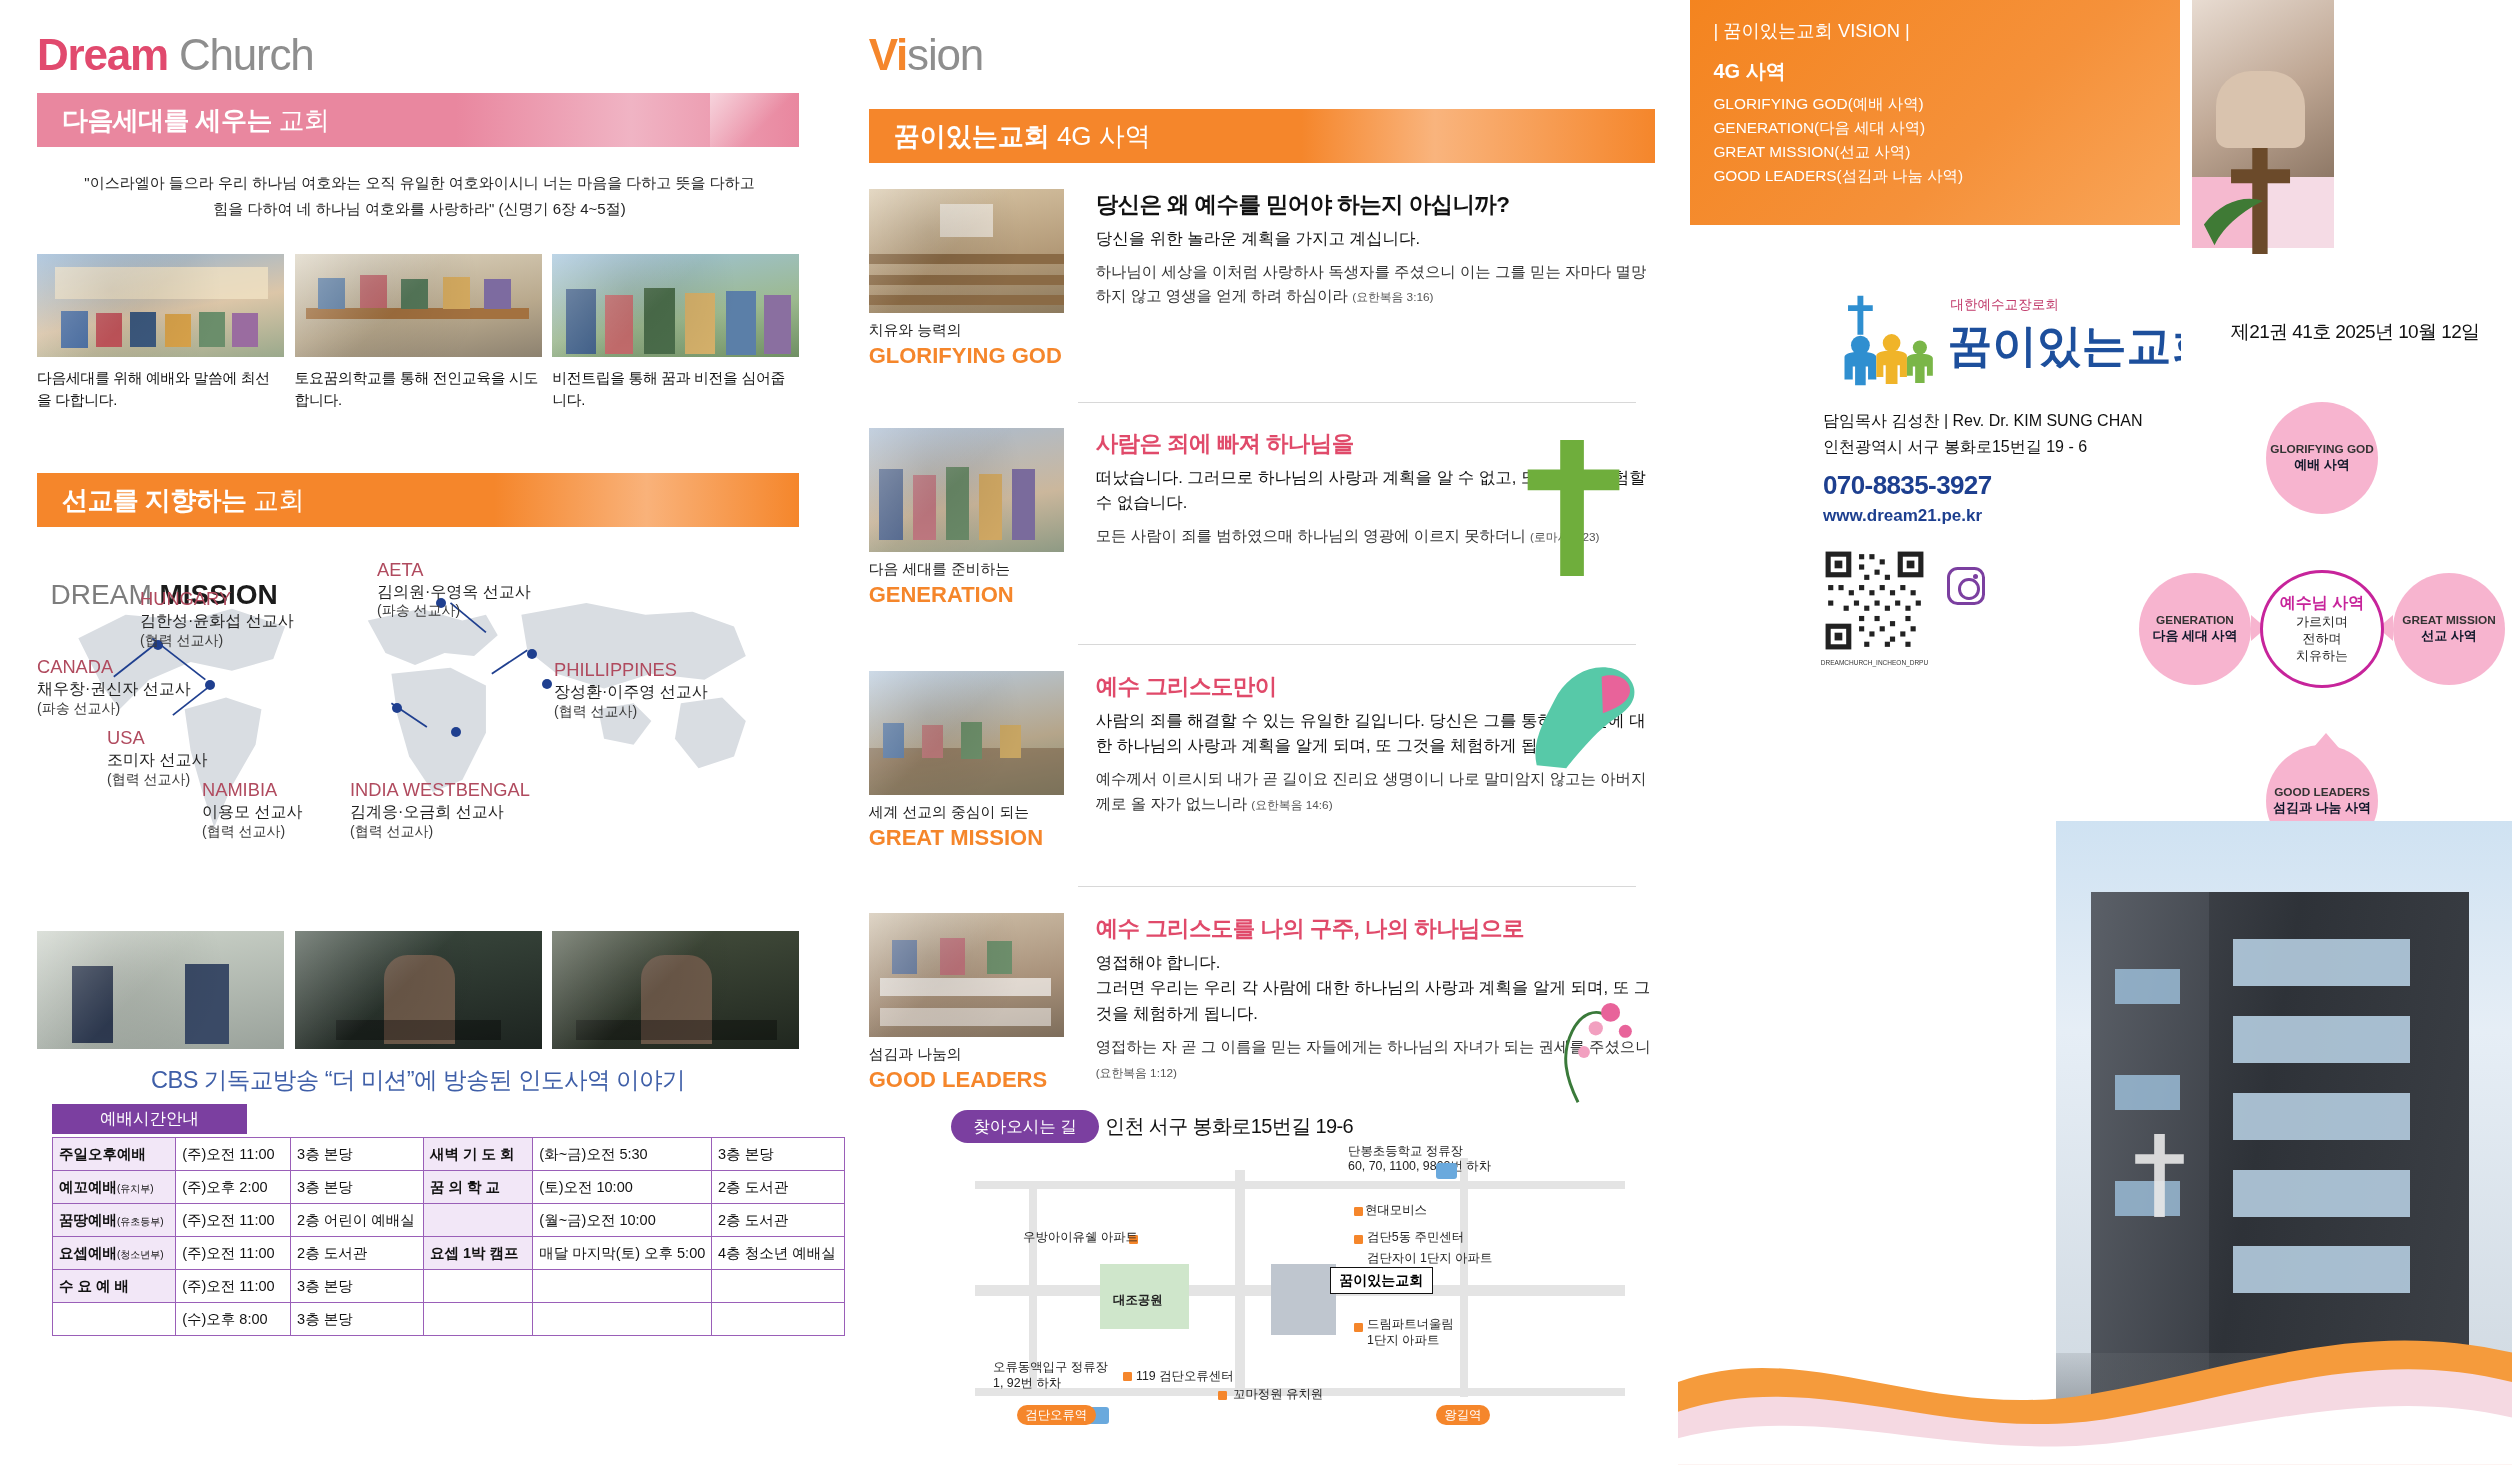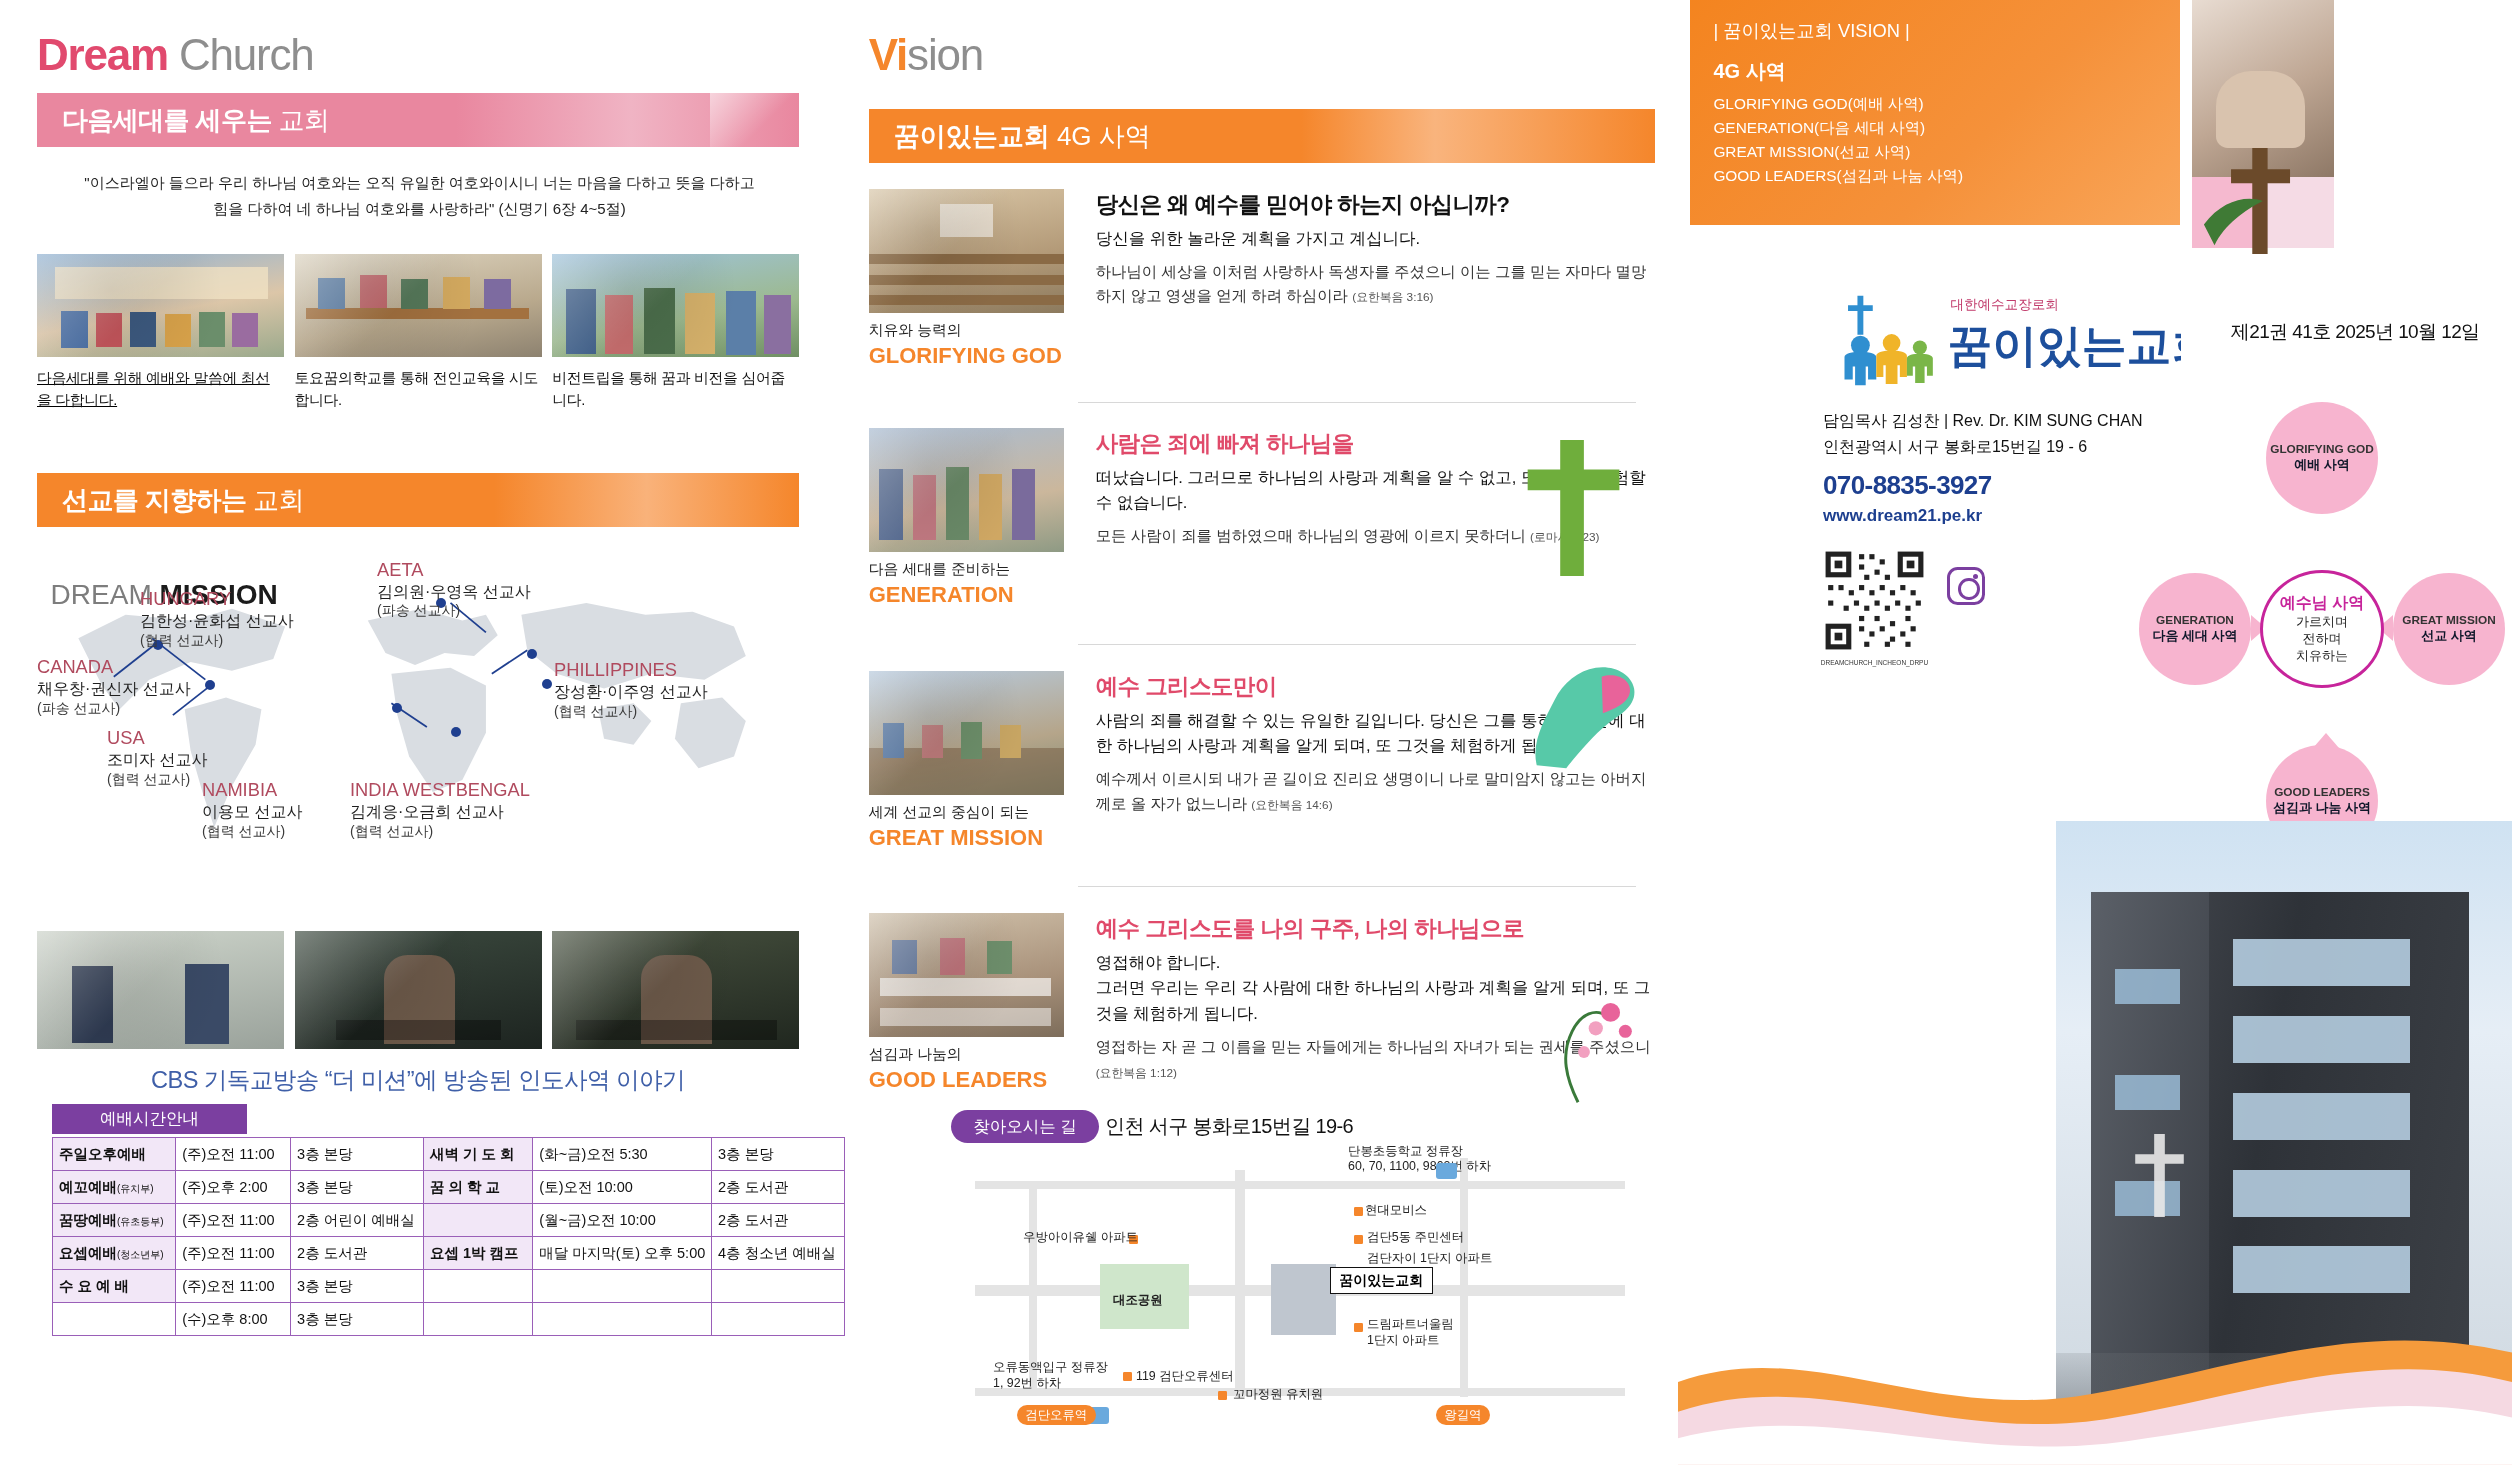--- a/index.html
+++ b/index.html
@@ -168,21 +168,21 @@
     <div class="band" id="band1">
       <div class="band-label">
         <span>다음세대를 세우는</span><span class="thin"> 교회</span>
       </div>
       <div class="deco"></div>
     </div>
 
     <div class="verse">"이스라엘아 들으라 우리 하나님 여호와는 오직 유일한 여호와이시니 너는 마음을 다하고 뜻을 다하고 힘을 다하여 네 하나님 여호와를 사랑하라" (신명기 6장 4~5절)</div>
 
     <div class="row3" style="left:37px; top:254px;">
-      <div style="width:247px;text-decoration:underline;">
+      <div style="width:247px;">
         <div class="ph thumb" style="width:247px;height:103px;
           background:linear-gradient(170deg,#8fb3d6,#dcc6a8 55%,#9aa98c);">
           <div class="abs" style="left:17.7px;top:13px;width:213px;height:32px;background:rgba(240,225,195,.8);"></div>
           <div class="abs" style="left:23.6px;top:57px;width:27px;height:37px;background:#4a6fa5;"></div>
           <div class="abs" style="left:59px;top:59px;width:26px;height:34px;background:#c5565c;"></div>
           <div class="abs" style="left:93px;top:58px;width:26px;height:35px;background:#3d5a80;"></div>
           <div class="abs" style="left:128px;top:60px;width:26px;height:33px;background:#d8a24a;"></div>
           <div class="abs" style="left:162px;top:58px;width:26px;height:35px;background:#6b8e6b;"></div>
           <div class="abs" style="left:195px;top:59px;width:26px;height:34px;background:#9a6ca0;"></div>
         </div>

